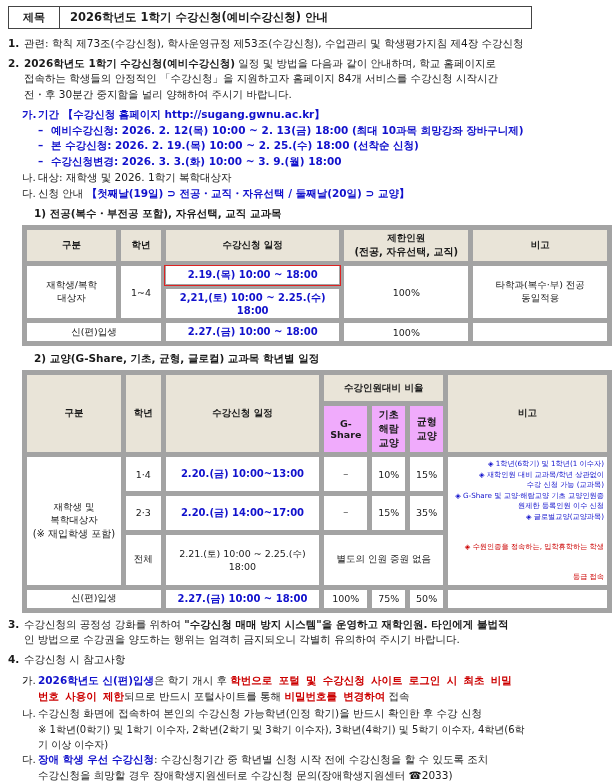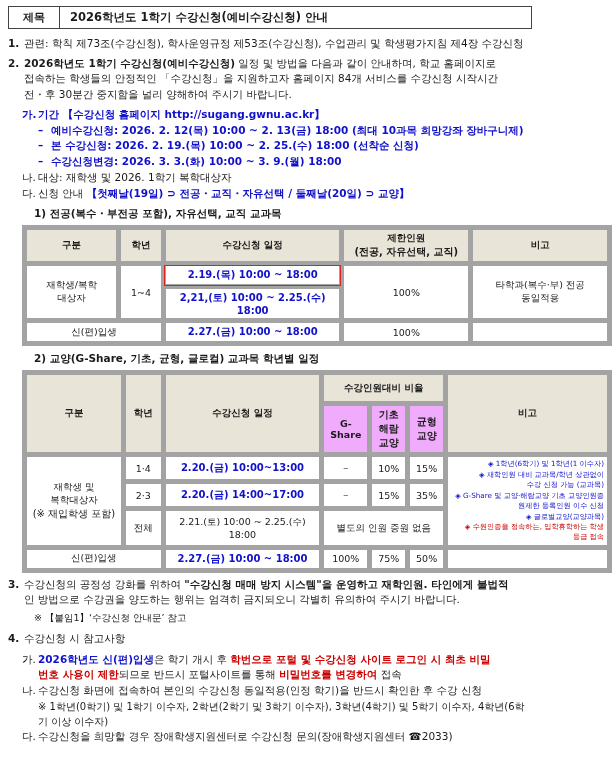--- a/index.html
+++ b/index.html
@@ -18,35 +18,35 @@
   .title-value{
     border:1px solid #444;border-left:none;flex:1;padding:3px 10px;
     font-weight:bold;font-size:11.5px;display:flex;align-items:center;
   }
   
   .item{display:flex;margin-bottom:5px;line-height:1.45;}
   .item .num{width:16px;flex:none;font-weight:bold;}
   .item .body{flex:1;}
   .b{font-weight:bold;}
   .blueb{color:#1111cc;font-weight:bold;}
-  .redb{color:#cc0000;font-weight:bold;}
+  .redb{color:#cc0000;font-weight:bold;font-family:Liberation Mono, monospace;}
   .sub{display:flex;margin-left:14px;line-height:1.5;}
   .sub .mk{width:16px;flex:none;}
   .sub2{display:flex;margin-left:30px;line-height:1.5;}
   .sub2 .mk{width:13px;flex:none;}
   .tiny{font-size:10px;}
   
   table{border-collapse:collapse;width:590px;margin:4px 0 4px 14px;font-size:9.5px;}
   table td,table th{border:5px solid #a3a3a3;padding:2px 3px;text-align:center;vertical-align:middle;}
   thead td{background:#e9e4d8;font-weight:bold;height:22px;}
   .tblhead2 td{background:#f0abfc;font-weight:bold;}
   .sched{font-weight:bold;color:#1111cc;font-size:10px;}
   .redbox{outline:1.5px solid #dd2222;outline-offset:-2px;}
   .noteb{font-size:7.2px;text-align:right;line-height:1.45;color:#1111cc;}
-  .noteb .rd{color:#cc0000;}
+  .noteb .rd{color:#cc0000;margin-top:20px;}
   .sec-head{font-weight:bold;margin:6px 0 0 26px;}
   .note-line{margin:3px 0 6px 26px;font-size:9.5px;}
 </style>
 </head>
 <body>
 
 <div class="page">
 
   <div class="title-row">
     <div class="title-label">제목</div>
@@ -217,43 +217,43 @@
 
   <div class="item">
     <div class="num">3.</div>
     <div class="body">
       <div>
         <span>수강신청의 공정성 강화를 위하여 </span><span class="b">"수강신청 매매 방지 시스템"</span><span class="b">을 운영하고 재학인원. 타인에게 불법적</span>
       </div>
       <div>인 방법으로 수강권을 양도하는 행위는 엄격히 금지되오니 각별히 유의하여 주시기 바랍니다.</div>
     </div>
   </div>
-  <div class="note-line">※  【붙임1】‘수강신청 안내문’ 참고</div>
 
   <div class="item">
     <div class="num">4.</div>
     <div class="body">수강신청 시 참고사항</div>
   </div>
 
   <div class="sub">
     <div class="mk">가.</div>
     <div>
       <span class="blueb">2026학년도 신(편)입생</span><span>은 학기 개시 후 </span><span class="redb">학번으로 포털 및 수강신청 사이트 로그인 시 최초 비밀</span><br>
       <span class="redb">번호 사용이 제한</span><span>되므로 반드시 포털사이트를 통해 </span><span class="redb">비밀번호를 변경하여</span><span> 접속</span>
     </div>
   </div>
 
   <div class="sub">
     <div class="mk">나.</div>
     <div>
-      <div>수강신청 화면에 접속하여 본인의 수강신청 동일적용(인정 학기)을 반드시 확인한 후 수강 신청</div>
+      <div>수강신청 화면에 접속하여 본인의 수강신청 가능학년(인정 학기)을 반드시 확인한 후 수강 신청</div>
       <div class="tiny">※ 1학년(0학기) 및 1학기 이수자, 2학년(2학기 및 3학기 이수자), 3학년(4학기) 및 5학기 이수자, 4학년(6학기 이상 이수자)</div>
     </div>
   </div>
 
   <div class="sub">
     <div class="mk">다.</div>
     <div>
+      <div><span class="blueb">장애 학생 우선 수강신청</span><span>: 수강신청기간 중 학년별 신청 시작 전에 수강신청을 할 수 있도록 조치</span></div>
       <div>수강신청을 희망할 경우 장애학생지원센터로 수강신청 문의(장애학생지원센터 ☎2033)</div>
     </div>
   </div>
 
 </div>
 
 </body></html>

